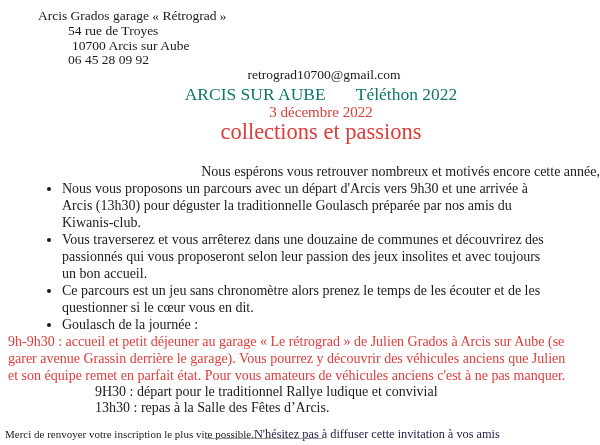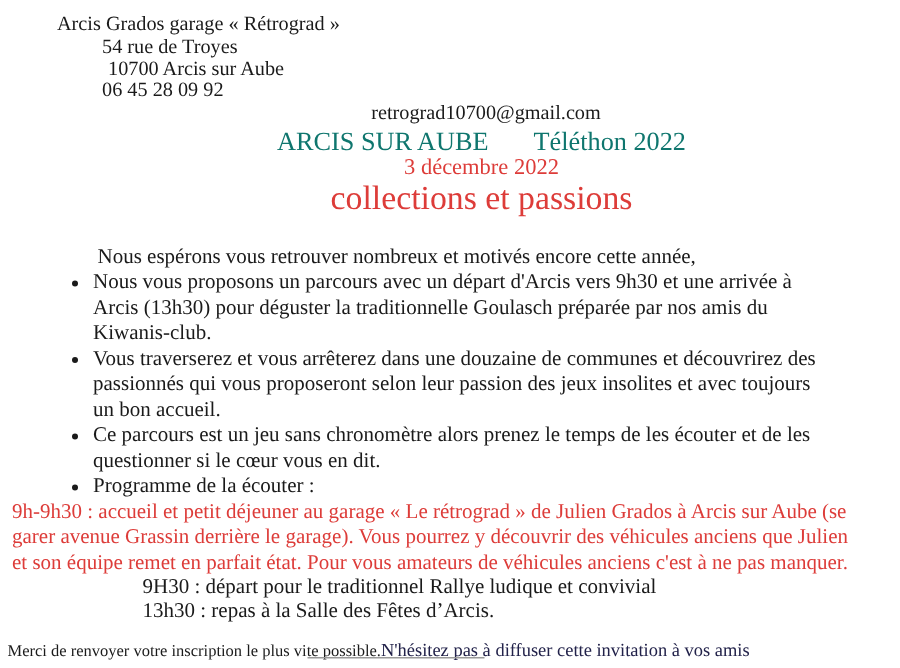--- a/index.html
+++ b/index.html
@@ -19,21 +19,21 @@
   .sender .l3 { margin-left:68px; }
   .sender .l4 { margin-left:48px;text-align:center; }
 
   
   .titleblock { text-align:center; padding-left:42px; margin-top:2px; }
   .title-main { color:#0f766e; font-size:17.5px; line-height:19px; white-space:nowrap; }
   .title-main .event { display:inline-block; margin-left:30px; }
   .title-date { color:#dd3c39; font-size:15px; line-height:16px; }
   .title-sub  { color:#dd3c39; font-size:22.5px; line-height:24px; }
 
-  .intro { margin:19px 0 0 65px; font-size:14px; line-height:17px; white-space:nowrap; }
+  .intro { margin:19px 0 0 65px; font-size:14px; line-height:17px; white-space:nowrap;text-align:right; }
 
   ul.points { margin:0; padding:0 0 0 62px; font-size:14px; line-height:17px; }
   ul.points li { list-style-type:disc; }
   ul.points li div { white-space:nowrap; }
 
   .program { margin-left:8px; color:#dd3c39; font-size:14px; line-height:17px; }
   .program div { white-space:nowrap; }
 
   .schedule { margin-left:95px; font-size:14px; line-height:16.5px; }
   .schedule div { white-space:nowrap; }
@@ -76,21 +76,21 @@
     <li>
       <div>Vous traverserez et vous arrêterez dans une douzaine de communes et découvrirez des</div>
       <div>passionnés qui vous proposeront selon leur passion des jeux insolites et avec toujours</div>
       <div>un bon accueil.</div>
     </li>
     <li>
       <div>Ce parcours est un jeu sans chronomètre alors prenez le temps de les écouter et de les</div>
       <div>questionner si le cœur vous en dit.</div>
     </li>
     <li>
-      <div>Programme de la écouter :</div>
+      <div>Goulasch de la journée :</div>
     </li>
   </ul>
 
   <div class="program">
     <div>9h-9h30 : accueil et petit déjeuner au garage « Le rétrograd » de Julien Grados à Arcis sur Aube (se</div>
     <div>garer avenue Grassin derrière le garage). Vous pourrez y découvrir des véhicules anciens que Julien</div>
     <div>et son équipe remet en parfait état. Pour vous amateurs de véhicules anciens c'est à ne pas manquer.</div>
   </div>
 
   <div class="schedule">

